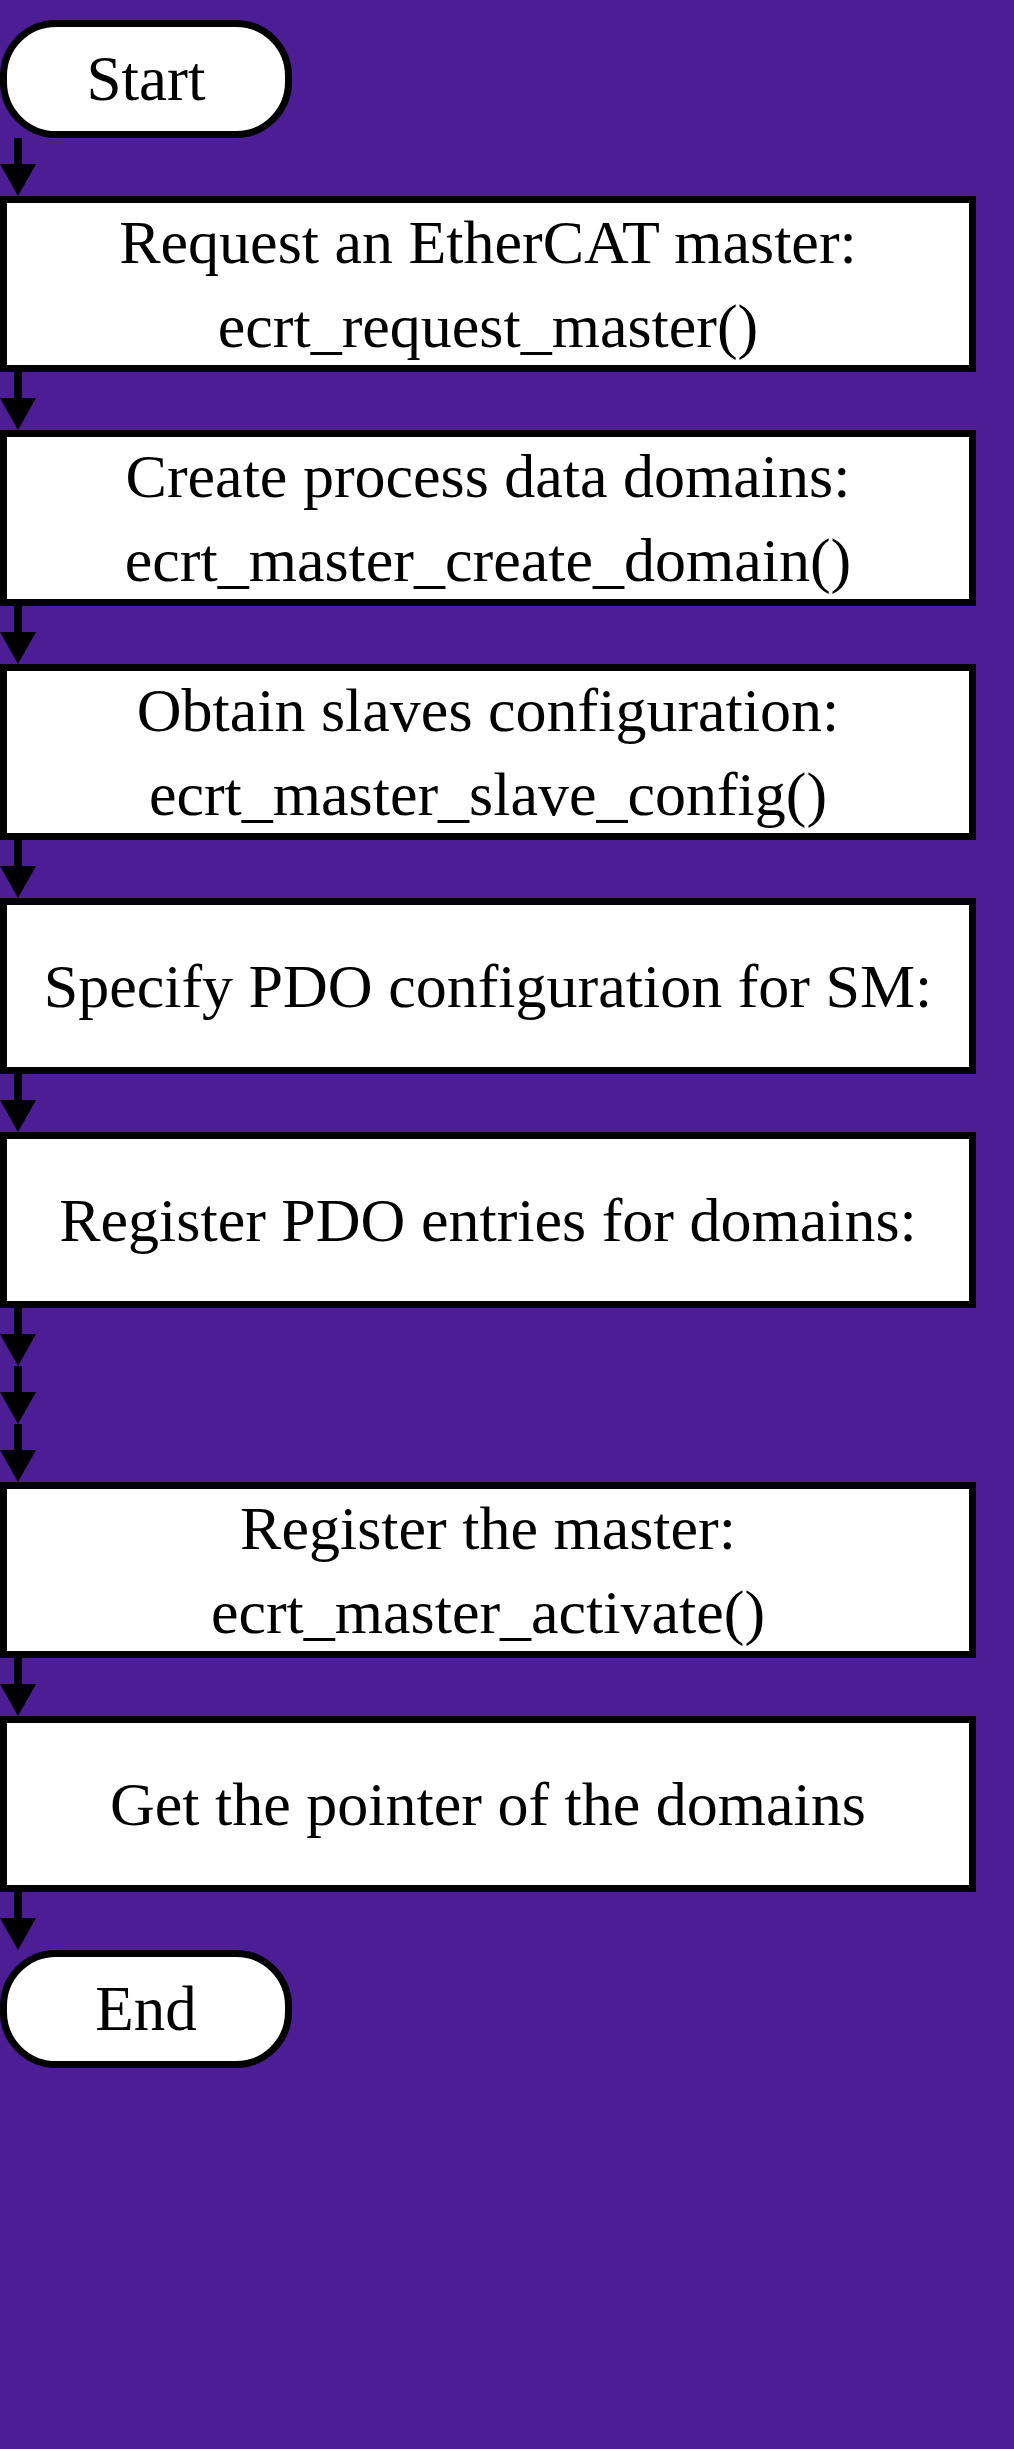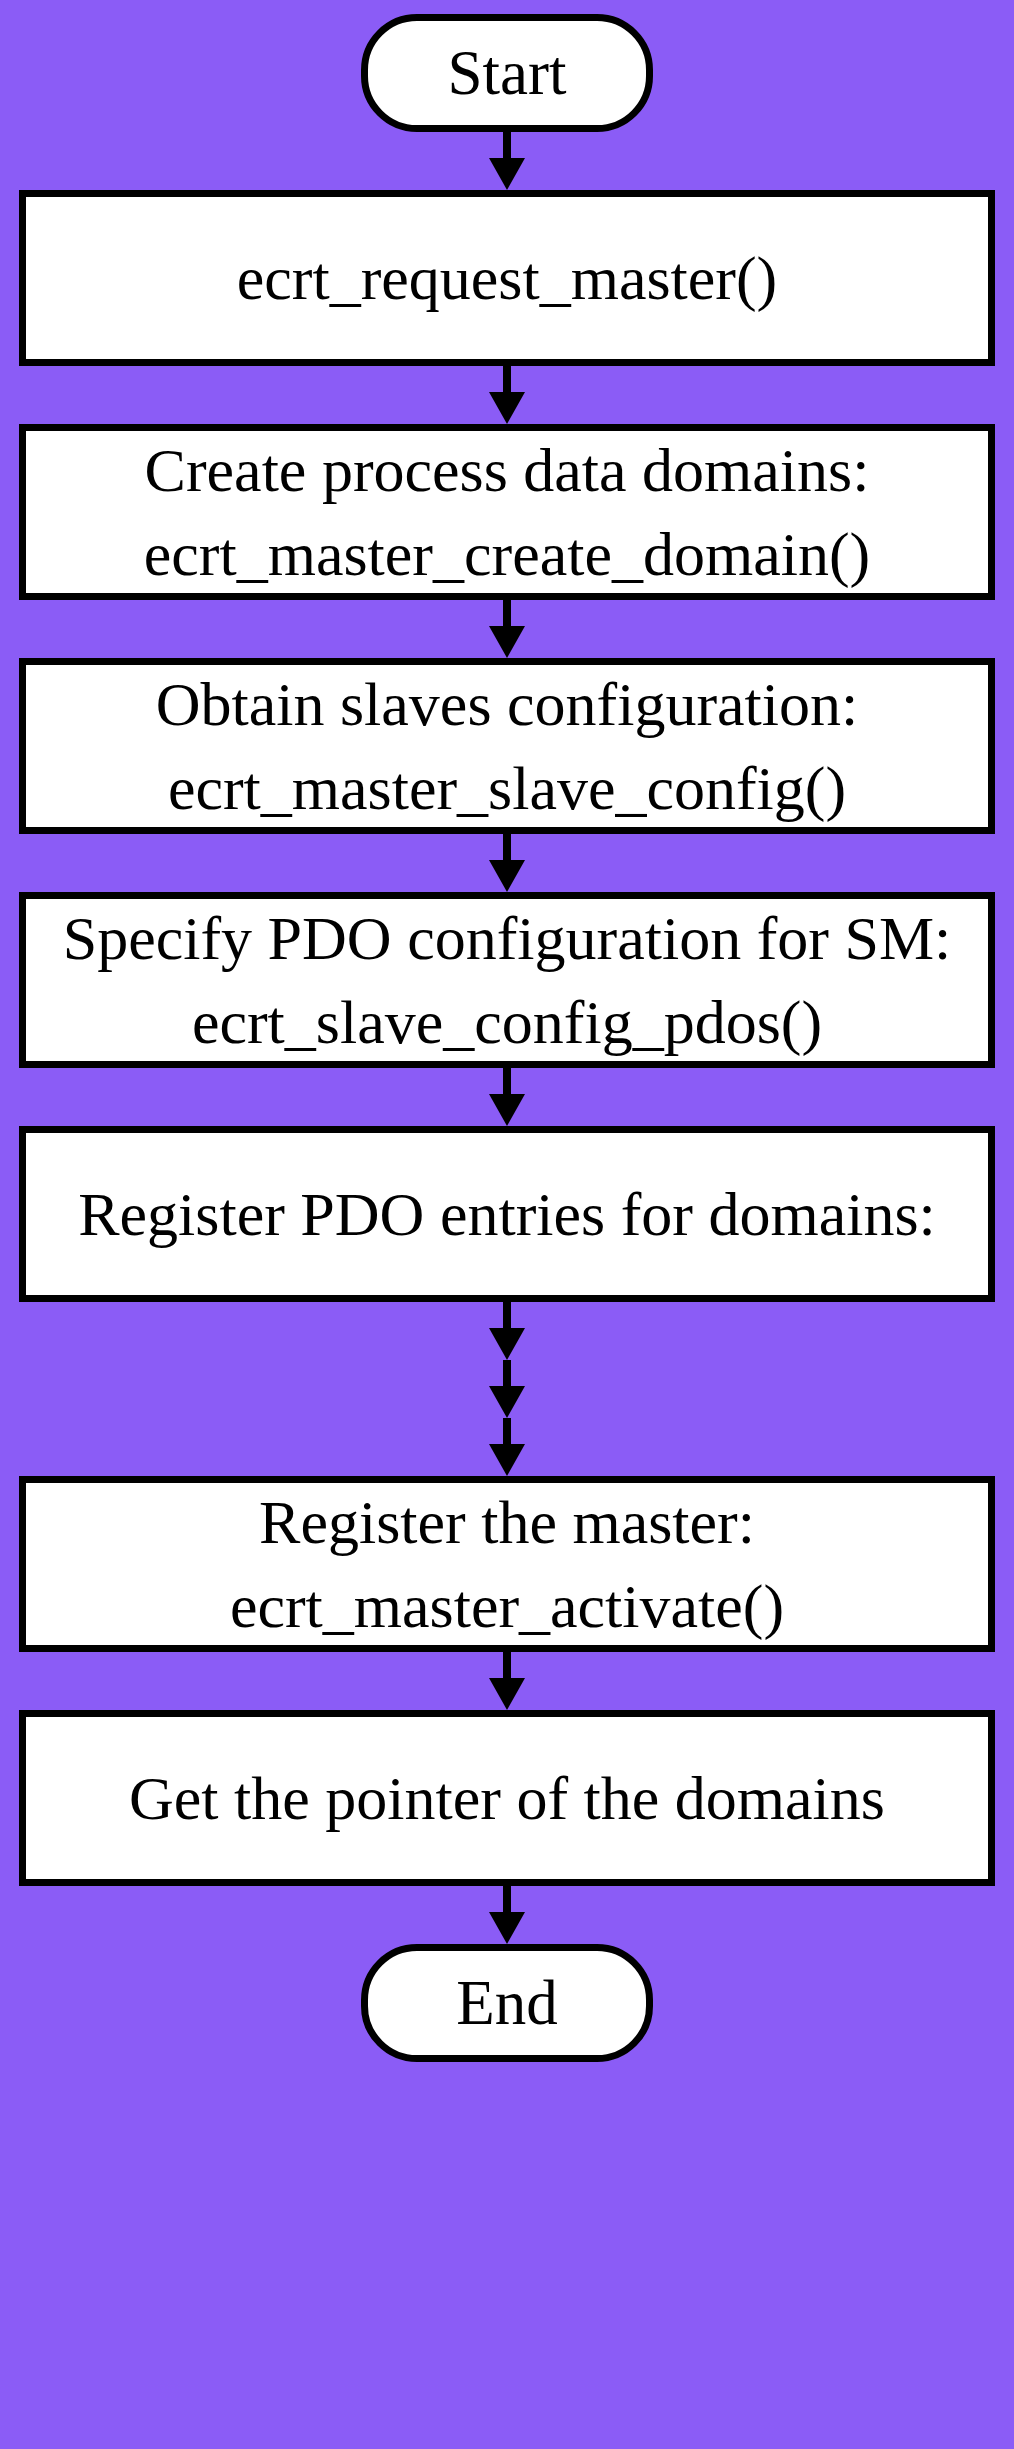--- a/index.html
+++ b/index.html
@@ -4,28 +4,28 @@
 <style>
   html, body {
     margin: 0;
     padding: 0;
     background: #ffffff;
   }
   .canvas {
     position: relative;
     width: 1014px;
     height: 2449px;
-    background: #8b5cf6;
+    background: #4c1d95;
     font-family: "Liberation Serif", "DejaVu Serif", serif;
     color: #000000;
     display: flex;
     flex-direction: column;
-    align-items: center;
+    align-items: flex-start;
     box-sizing: border-box;
-    padding-top: 14px;
+    padding-top: 20px;
     overflow: hidden;
   }
   .stadium {
     box-sizing: border-box;
     width: 292px;
     height: 118px;
     border: 7px solid #000000;
     border-radius: 56px;
     background: #ffffff;
     display: flex;
@@ -83,20 +83,21 @@
   <div class="stadium">
     <span>Start</span>
   </div>
 
   <div class="flow-arrow">
     <div class="stem"></div>
     <div class="head"></div>
   </div>
 
   <div class="box">
+    <div class="line">Request an EtherCAT master:</div>
     <div class="line">ecrt_request_master()</div>
   </div>
 
   <div class="flow-arrow">
     <div class="stem"></div>
     <div class="head"></div>
   </div>
 
   <div class="box">
     <div class="line">Create process data domains:</div>
@@ -113,21 +114,20 @@
     <div class="line">ecrt_master_slave_config()</div>
   </div>
 
   <div class="flow-arrow">
     <div class="stem"></div>
     <div class="head"></div>
   </div>
 
   <div class="box">
     <div class="line">Specify PDO configuration for SM:</div>
-    <div class="line">ecrt_slave_config_pdos()</div>
   </div>
 
   <div class="flow-arrow">
     <div class="stem"></div>
     <div class="head"></div>
   </div>
 
   <div class="box">
     <div class="line">Register PDO entries for domains:</div>
   </div>

